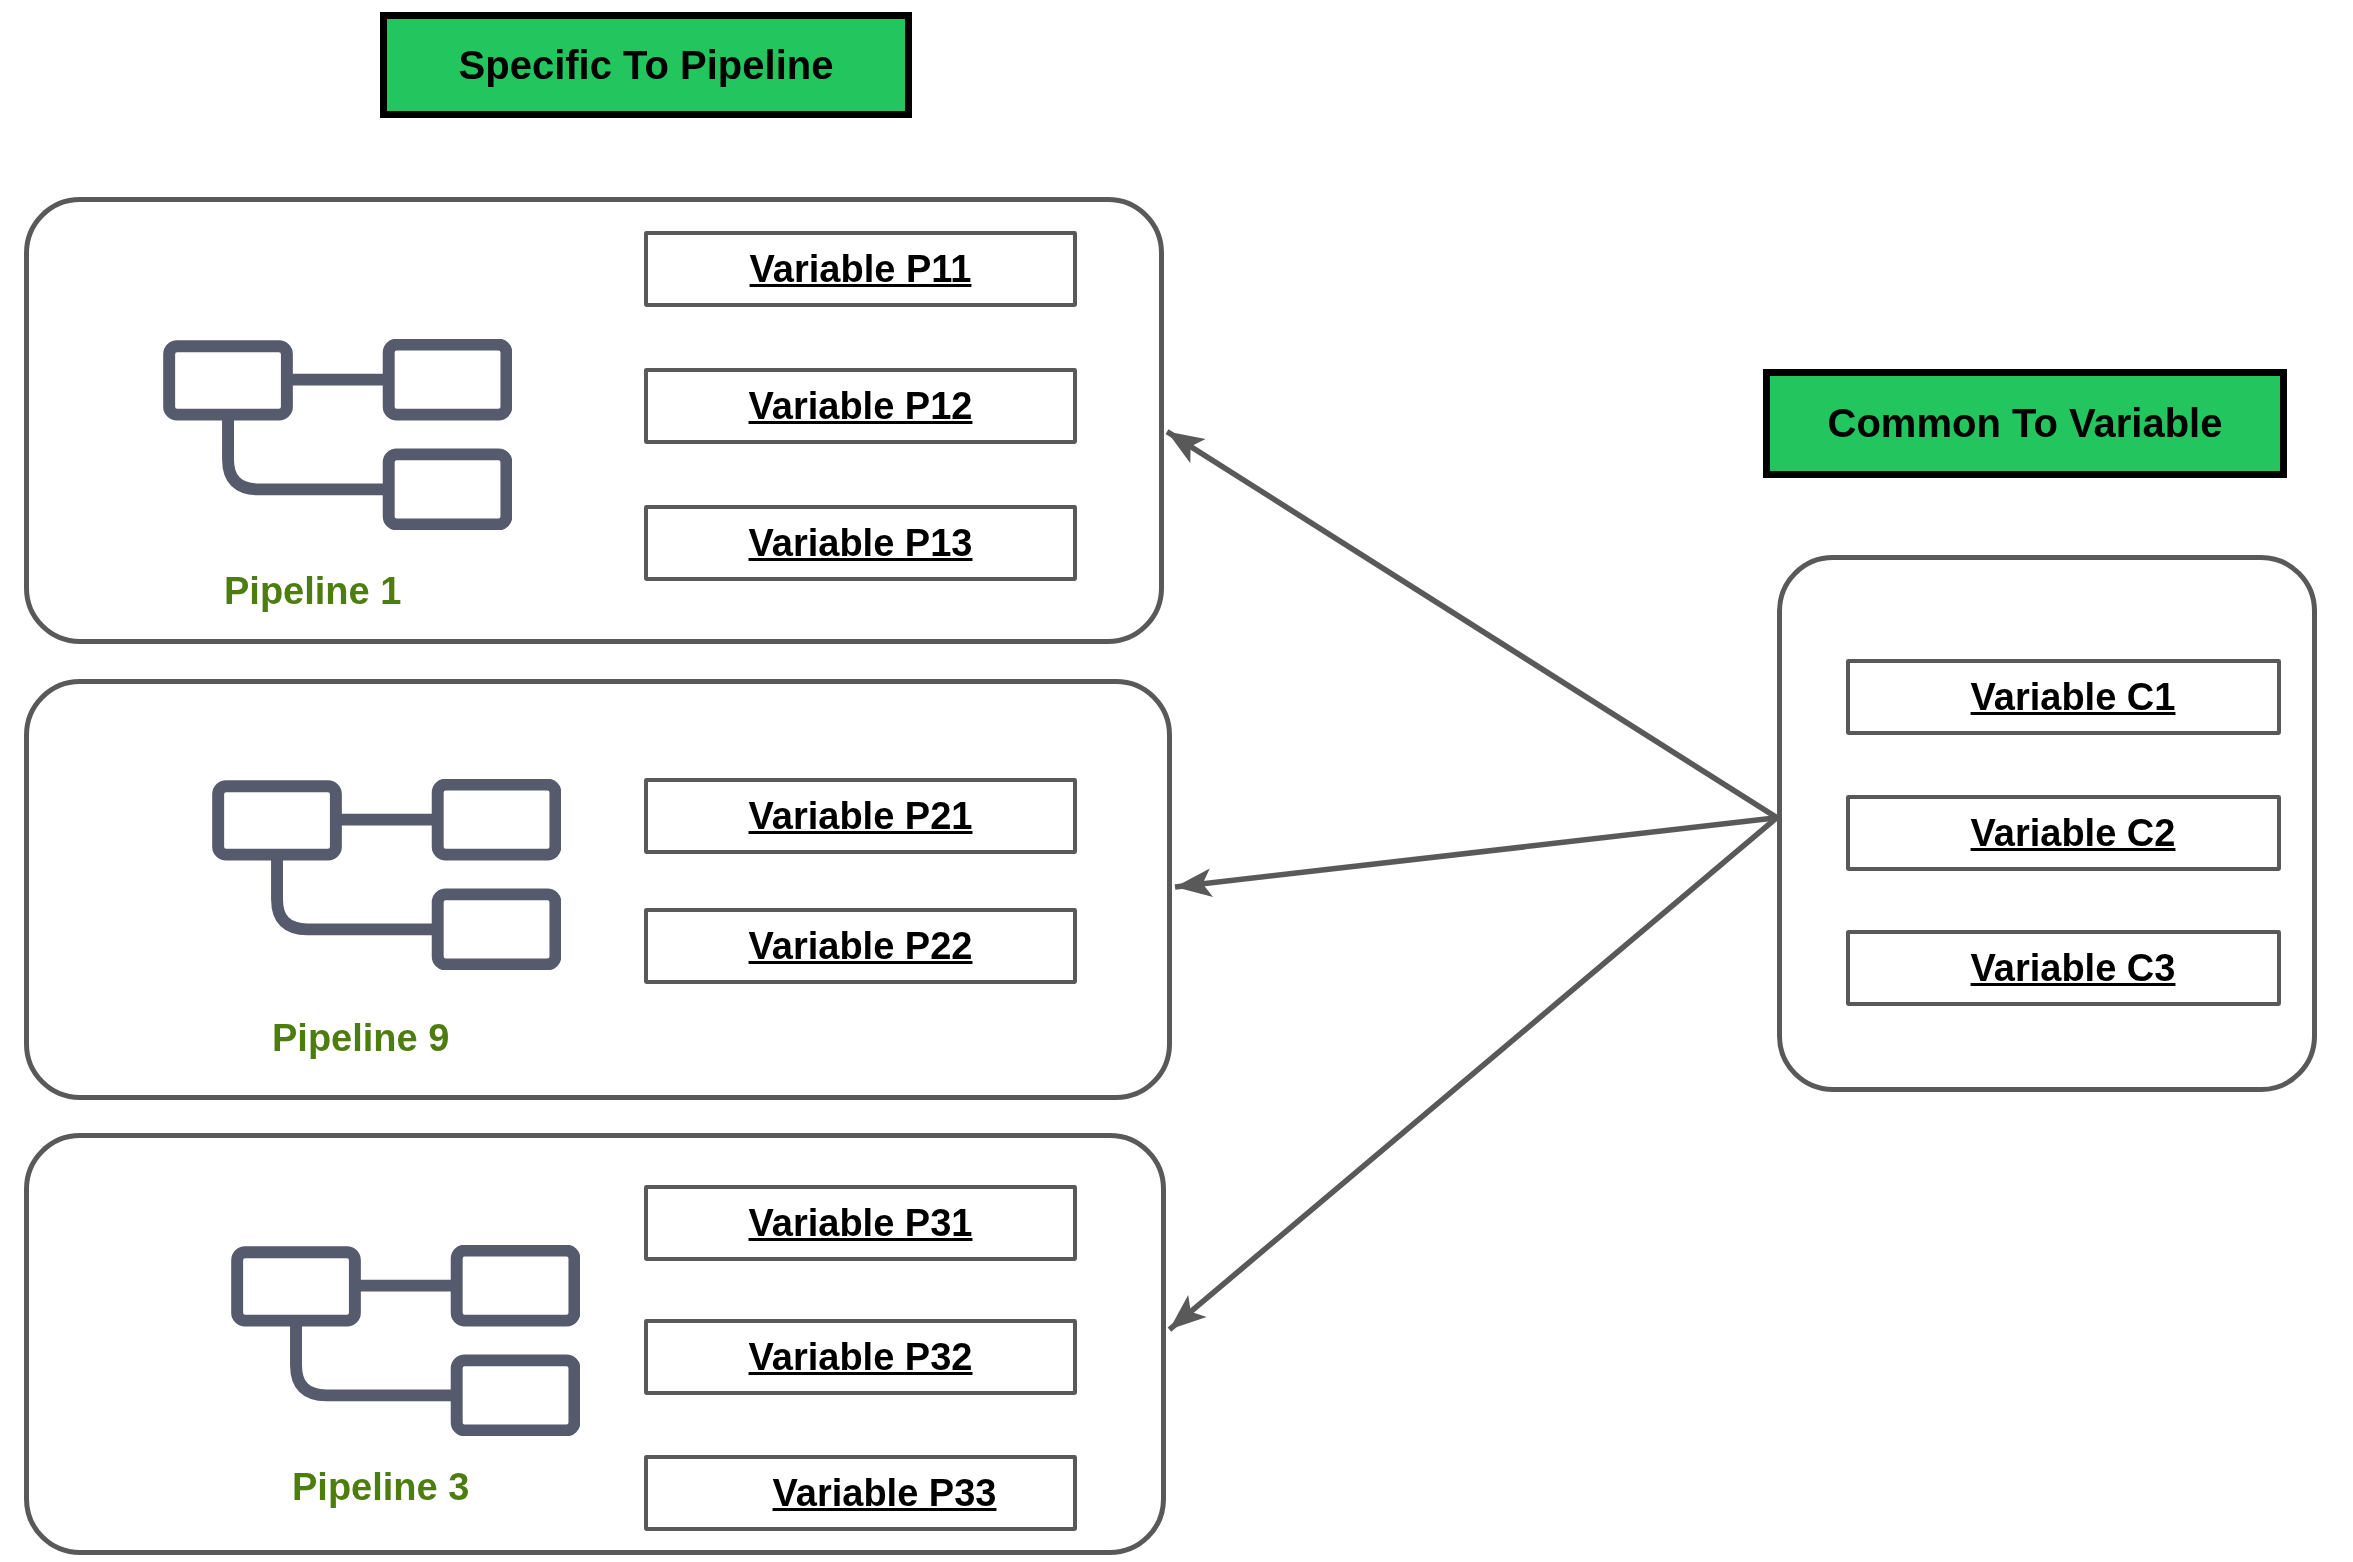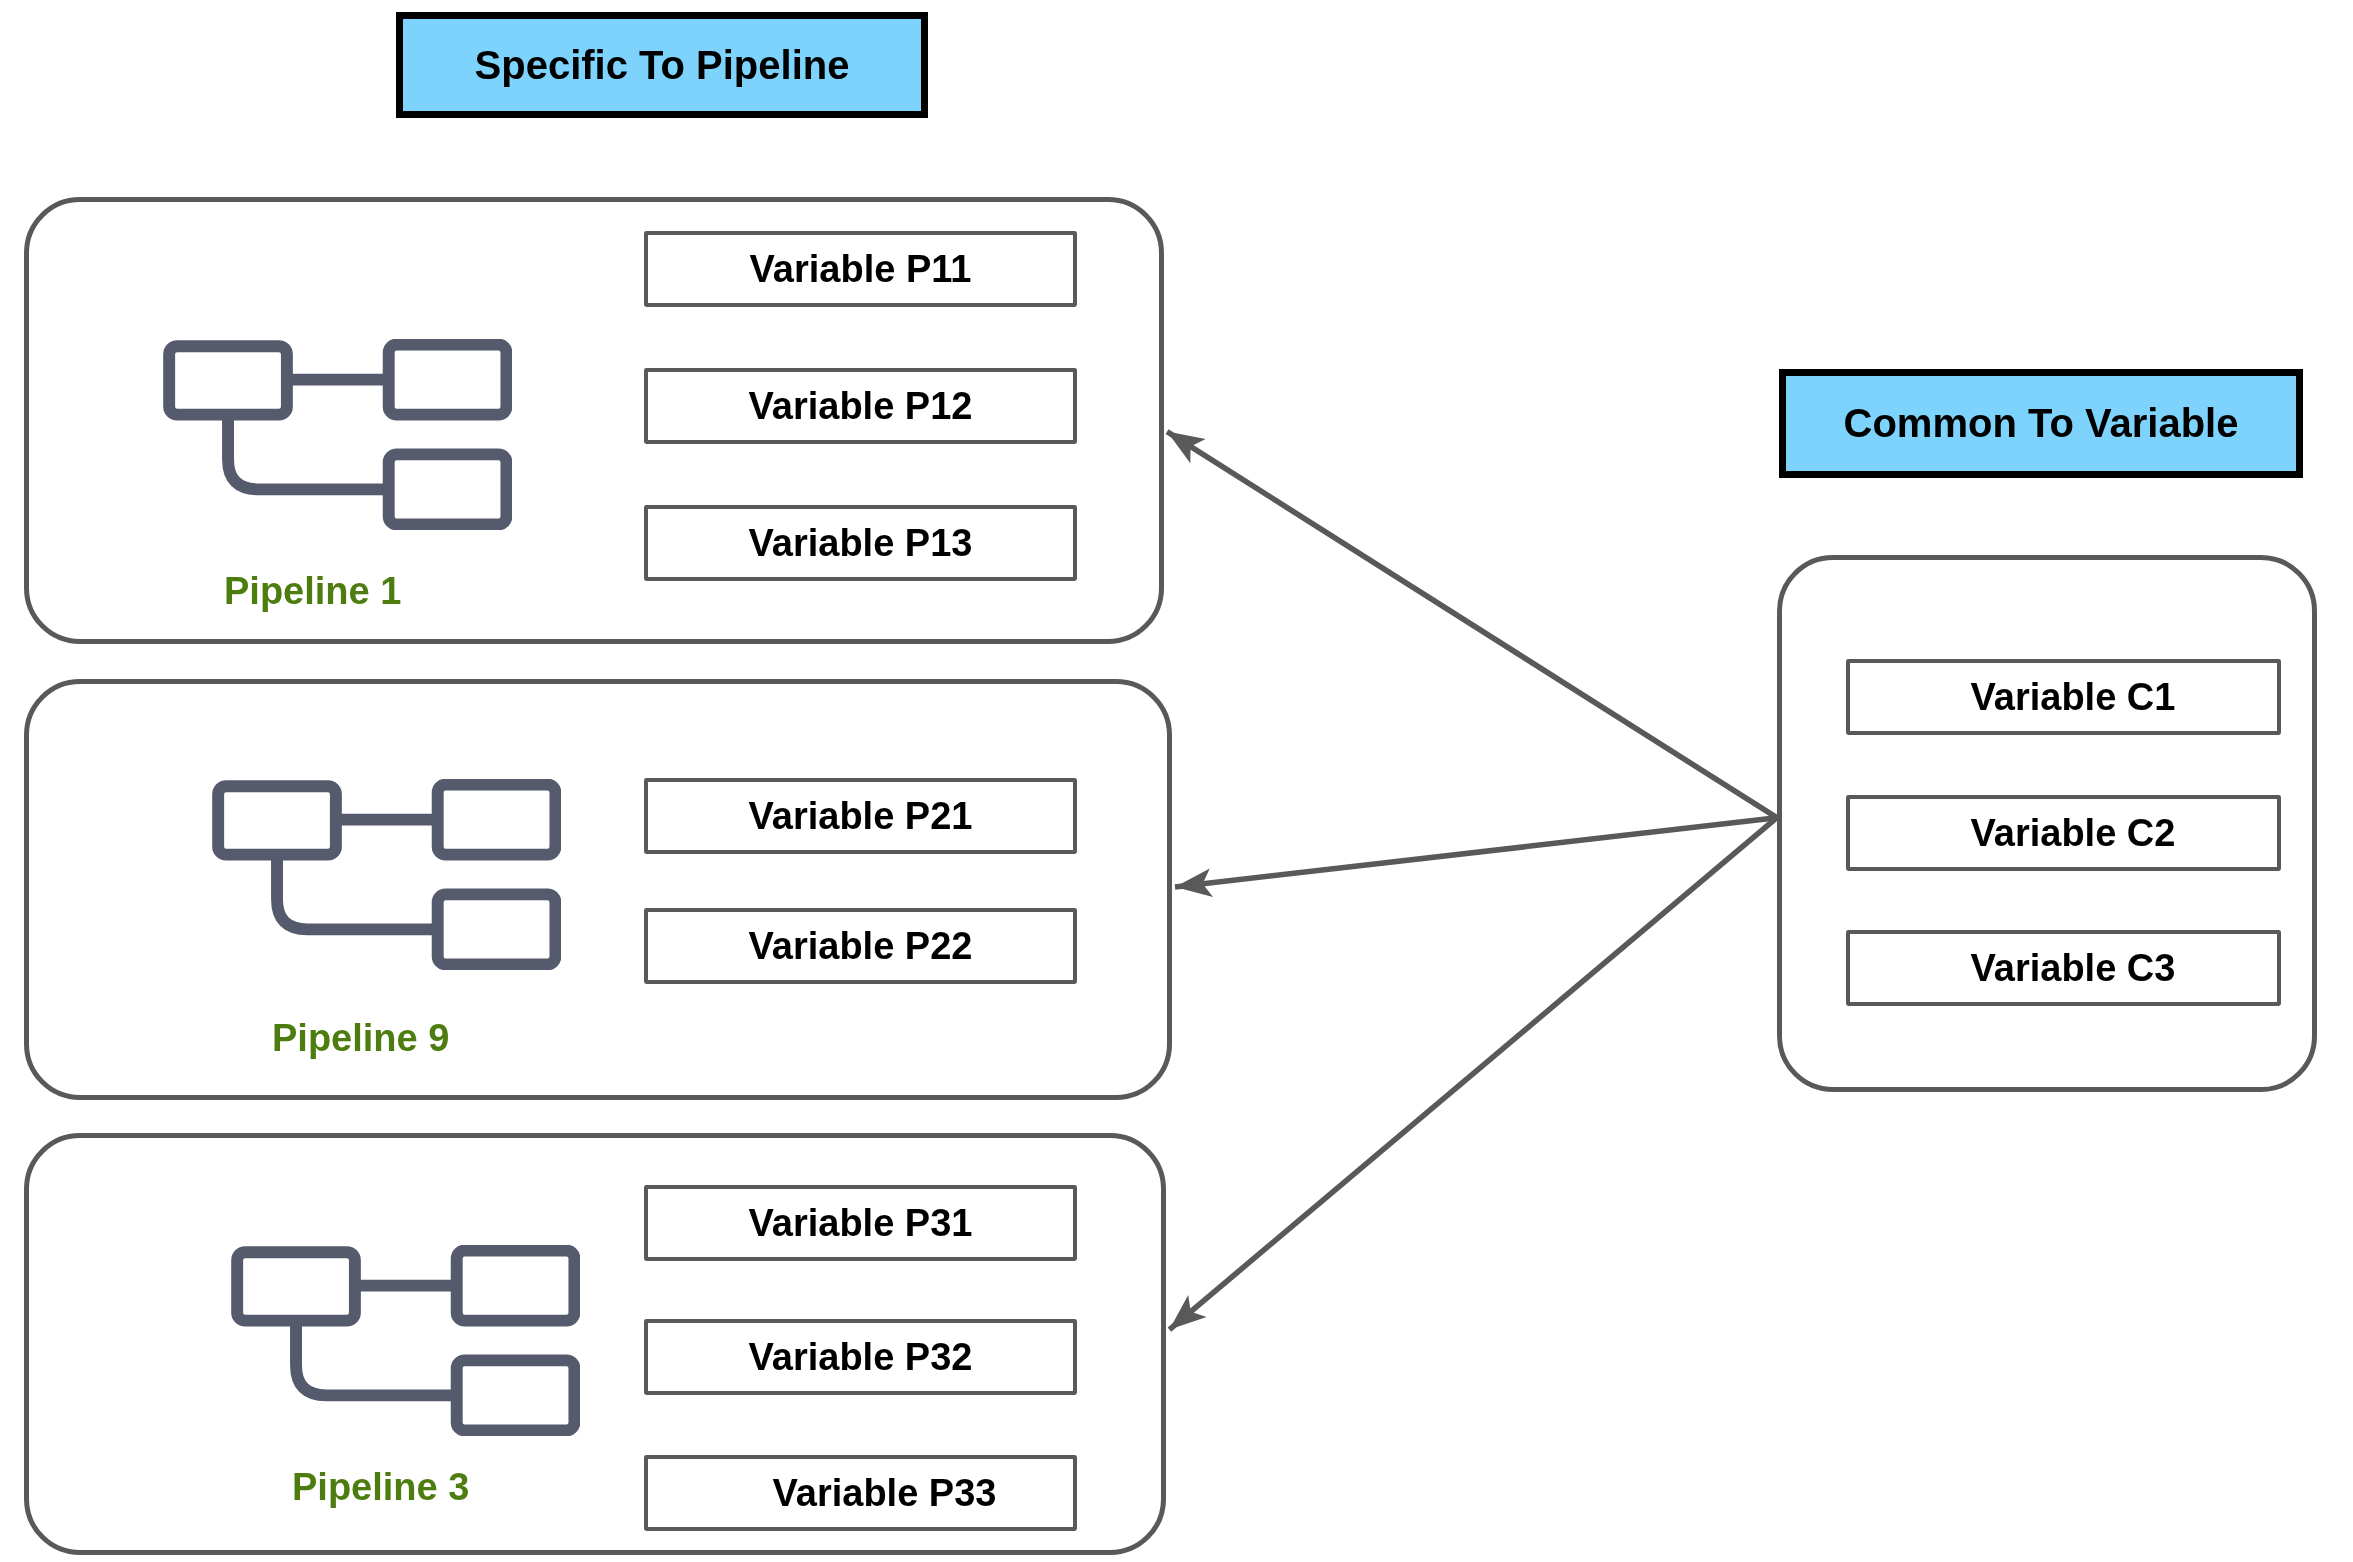--- a/index.html
+++ b/index.html
@@ -18,30 +18,29 @@
   #arrows-layer {
     position: absolute;
     left: 0; top: 0;
     width: 2354px;
     height: 1563px;
     pointer-events: none;
   }
   .heading {
     position: absolute;
     box-sizing: border-box;
-    background: #7dd3fc;
+    background: #22c55e;
     border: 7.2px solid #000000;
     display: flex;
     align-items: center;
     justify-content: center;
     font-size: 40px;
     font-weight: bold;
     color: #000000;
     white-space: nowrap;
-    margin-left: 16px;
   }
   .group {
     position: absolute;
     box-sizing: border-box;
     background: #ffffff;
     border: 5.6px solid #595959;
     border-radius: 56px;
   }
   .var-box {
     position: absolute;
@@ -51,20 +50,21 @@
     border-radius: 2.4px;
     display: flex;
     align-items: center;
     justify-content: center;
     font-size: 38px;
     font-weight: bold;
     color: #000000;
     width: 433px;
     height: 76px;
     white-space: nowrap;
+    text-decoration: underline;
   }
   .common-group .var-box { width: 435px; padding-left: 19px; }
   .pipe-name {
     position: absolute;
     width: 366px;
     height: 45px;
     line-height: 45px;
     text-align: left;
     font-size: 38px;
     font-weight: bold;

